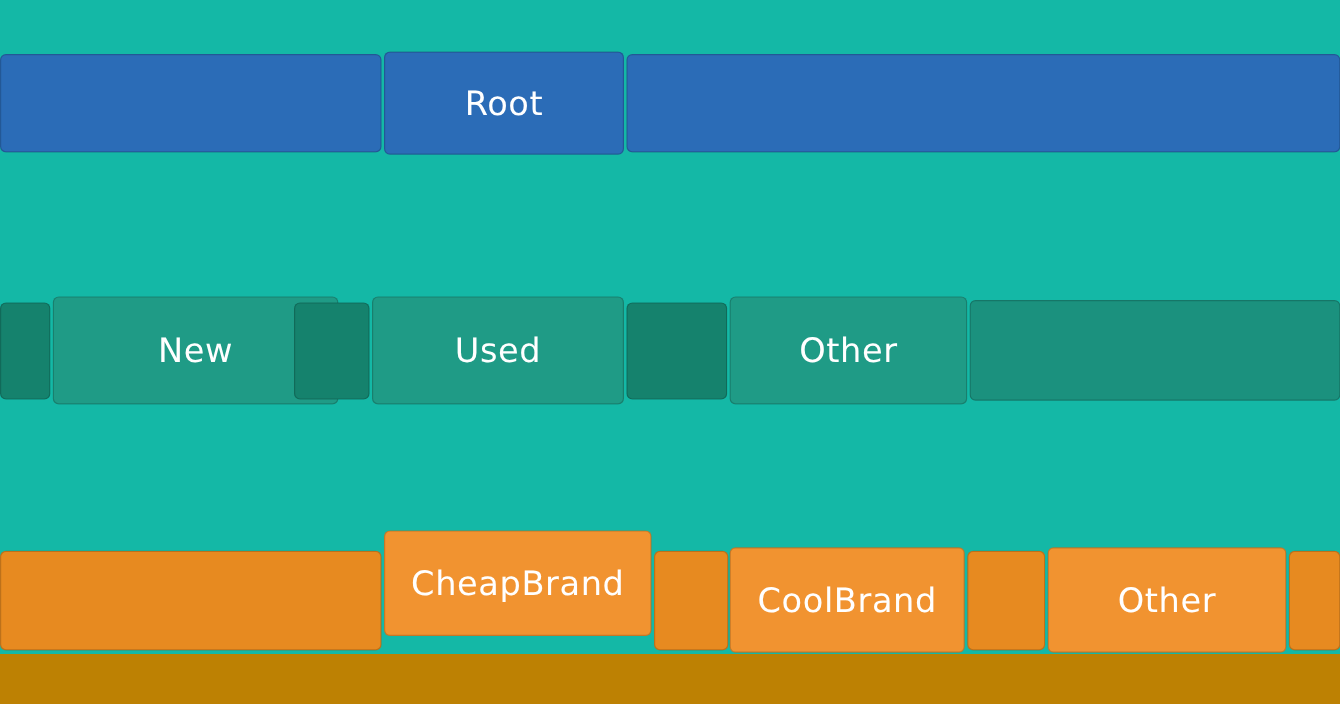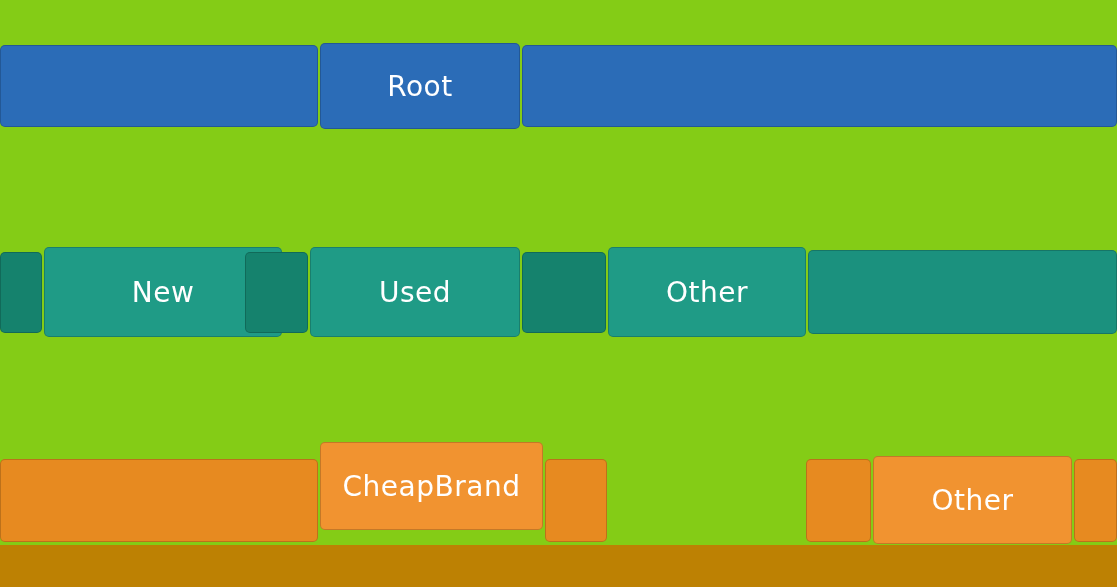--- a/index.html
+++ b/index.html
@@ -33,21 +33,21 @@
     pointer-events: none;
   }
   .band {
     position: absolute;
     border-radius: 0;
   }
 </style>
 </head>
 <body>
 
-<div id="canvas" style="width: 1117px; height: 587px; background: #84cc16;">
+<div id="canvas" style="width: 1117px; height: 587px; background: #14b8a6;">
     <div class="node" style="left: 0px; top: 45px; width: 318px; height: 82px; background: rgb(43, 108, 183);"></div>
     <div class="node" style="left: 320px; top: 43px; width: 200px; height: 86px; background: rgb(43, 108, 183);">
       <span class="node-label">Root</span>
     </div>
     <div class="node" style="left: 522px; top: 45px; width: 595px; height: 82px; background: rgb(43, 108, 183);"></div>
     <div class="node" style="left: 0px; top: 252px; width: 42px; height: 81px; background: rgb(21, 130, 109);"></div>
     <div class="node" style="left: 44px; top: 247px; width: 238px; height: 90px; background: rgb(31, 155, 134);">
       <span class="node-label">New</span>
     </div>
     <div class="node" style="left: 245px; top: 252px; width: 63px; height: 81px; background: rgb(21, 130, 109);"></div>
@@ -57,19 +57,22 @@
     <div class="node" style="left: 522px; top: 252px; width: 84px; height: 81px; background: rgb(21, 130, 109);"></div>
     <div class="node" style="left: 608px; top: 247px; width: 198px; height: 90px; background: rgb(31, 155, 134);">
       <span class="node-label">Other</span>
     </div>
     <div class="node" style="left: 808px; top: 250px; width: 309px; height: 84px; background: rgb(27, 145, 126);"></div>
     <div class="node" style="left: 0px; top: 459px; width: 318px; height: 83px; background: rgb(231, 138, 32);"></div>
     <div class="node" style="left: 320px; top: 442px; width: 223px; height: 88px; background: rgb(241, 147, 48);">
       <span class="node-label">CheapBrand</span>
     </div>
     <div class="node" style="left: 545px; top: 459px; width: 62px; height: 83px; background: rgb(231, 138, 32);"></div>
+    <div class="node" style="left: 608px; top: 456px; width: 196px; height: 88px; background: rgb(241, 147, 48);">
+      <span class="node-label">CoolBrand</span>
+    </div>
     <div class="node" style="left: 806px; top: 459px; width: 65px; height: 83px; background: rgb(231, 138, 32);"></div>
     <div class="node" style="left: 873px; top: 456px; width: 199px; height: 88px; background: rgb(241, 147, 48);">
       <span class="node-label">Other</span>
     </div>
     <div class="node" style="left: 1074px; top: 459px; width: 43px; height: 83px; background: rgb(231, 138, 32);"></div>
     <div class="band" style="left: 0px; top: 545px; width: 1117px; height: 42px; background: rgb(189, 129, 3);"></div>
   </div>
 
 </body></html>

